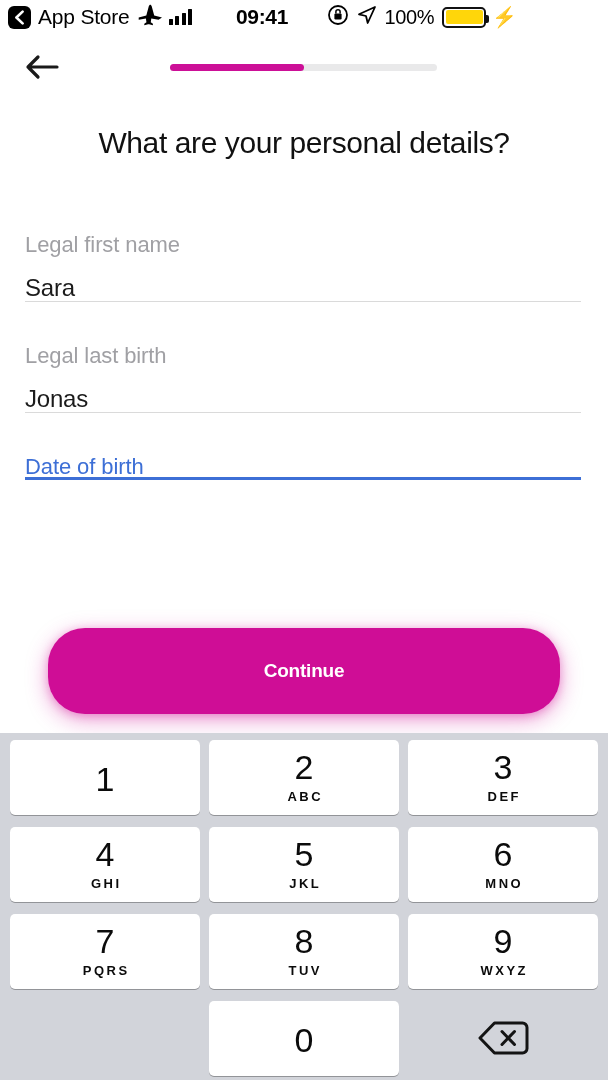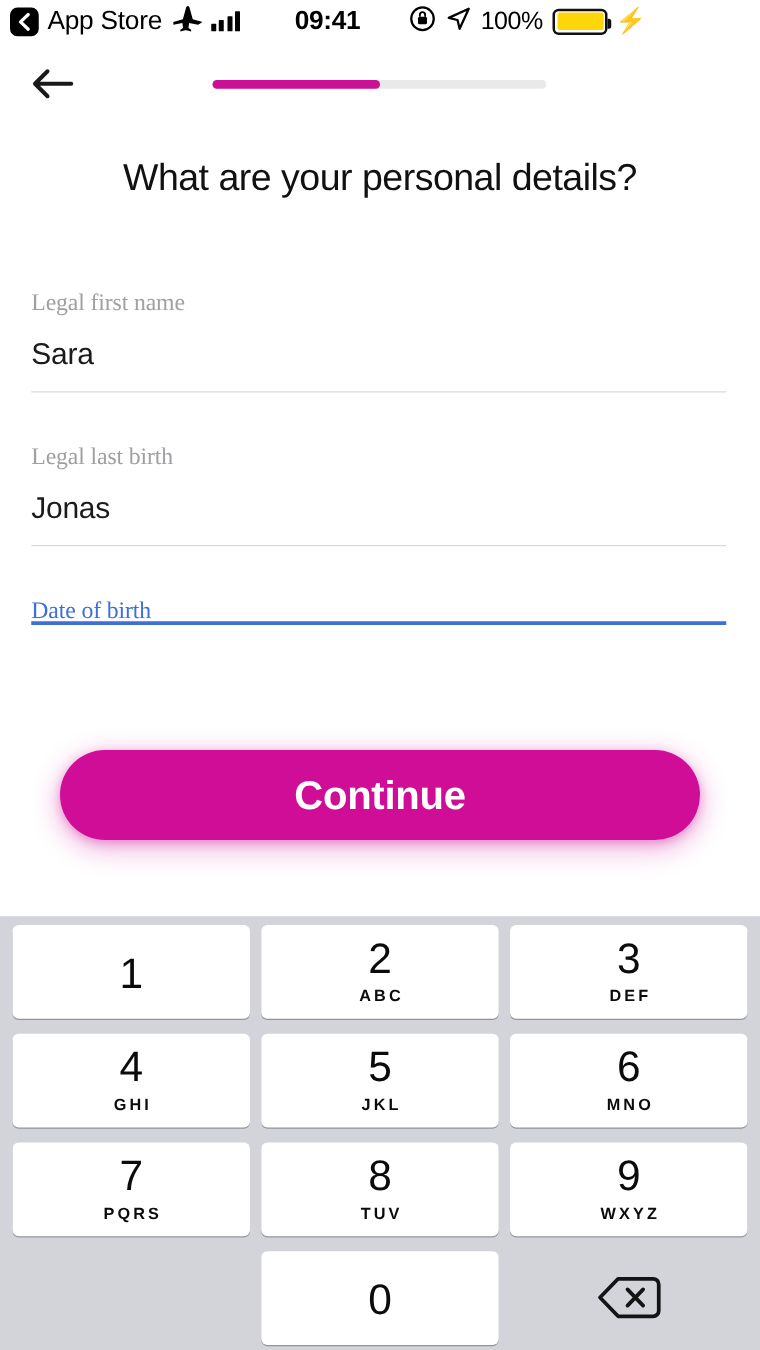--- a/index.html
+++ b/index.html
@@ -73,45 +73,45 @@
     position: absolute; top: 126px; left: 0; width: 608px;
     text-align: center; font-size: 30px; font-weight: 400;
     color: #111; letter-spacing: -0.4px;
   }
 
   
   .form { position: absolute; top: 232px; left: 25px; width: 556px; }
   .field { position: relative; margin-bottom: 41px; }
   .field:last-child { margin-bottom: 0; }
   .field-label {
-    font-size: 19px; color: #a0a0a4; letter-spacing: -0.1px;
-    display: block; margin-bottom: 16px; font-family: Liberation Serif, serif;
+    font-size: 22px; color: #a0a0a4; letter-spacing: -0.1px;
+    display: block; margin-bottom: 16px;
   }
   .field-value {
     font-size: 24px; color: #1b1b1b; letter-spacing: -0.2px;
-    display: block; padding-bottom: 16px; position: relative;
+    display: block; position: relative;
   }
   .field-underline {
     position: absolute; left: 0; right: 0; bottom: 0;
     height: 1px; background: #dadada;
   }
   .field.focused .field-label { color: #3d6fd6; }
   .field.focused .field-underline { height: 3px; background: #3d6fd6; }
   .caret {
     display: inline-block; width: 2px; height: 26px;
     background: #3d6fd6; vertical-align: -5px; margin-left: 1px;
   }
 
   
   .continue-btn {
-    position: absolute; left: 48px; top: 600px;
-    width: 512px; height: 72px; border-radius: 37px;
+    position: absolute; left: 48px; top: 628px;
+    width: 512px; height: 86px; border-radius: 37px;
     background: #cf0d96; border: none; color: #fff;
     font-family: "Liberation Sans", sans-serif;
-    font-size: 32px; font-weight: 700; letter-spacing: -0.2px;
+    font-size: 19px; font-weight: 700; letter-spacing: -0.2px;
     box-shadow: 0 6px 22px rgba(207,13,150,0.38), 0 2px 8px rgba(207,13,150,0.30);
     cursor: pointer;
   }
 
   
   .keypad {
     position: absolute; left: 0; top: 733px; width: 608px; height: 347px;
     background: #d2d4da;
   }
   .kp-row {

